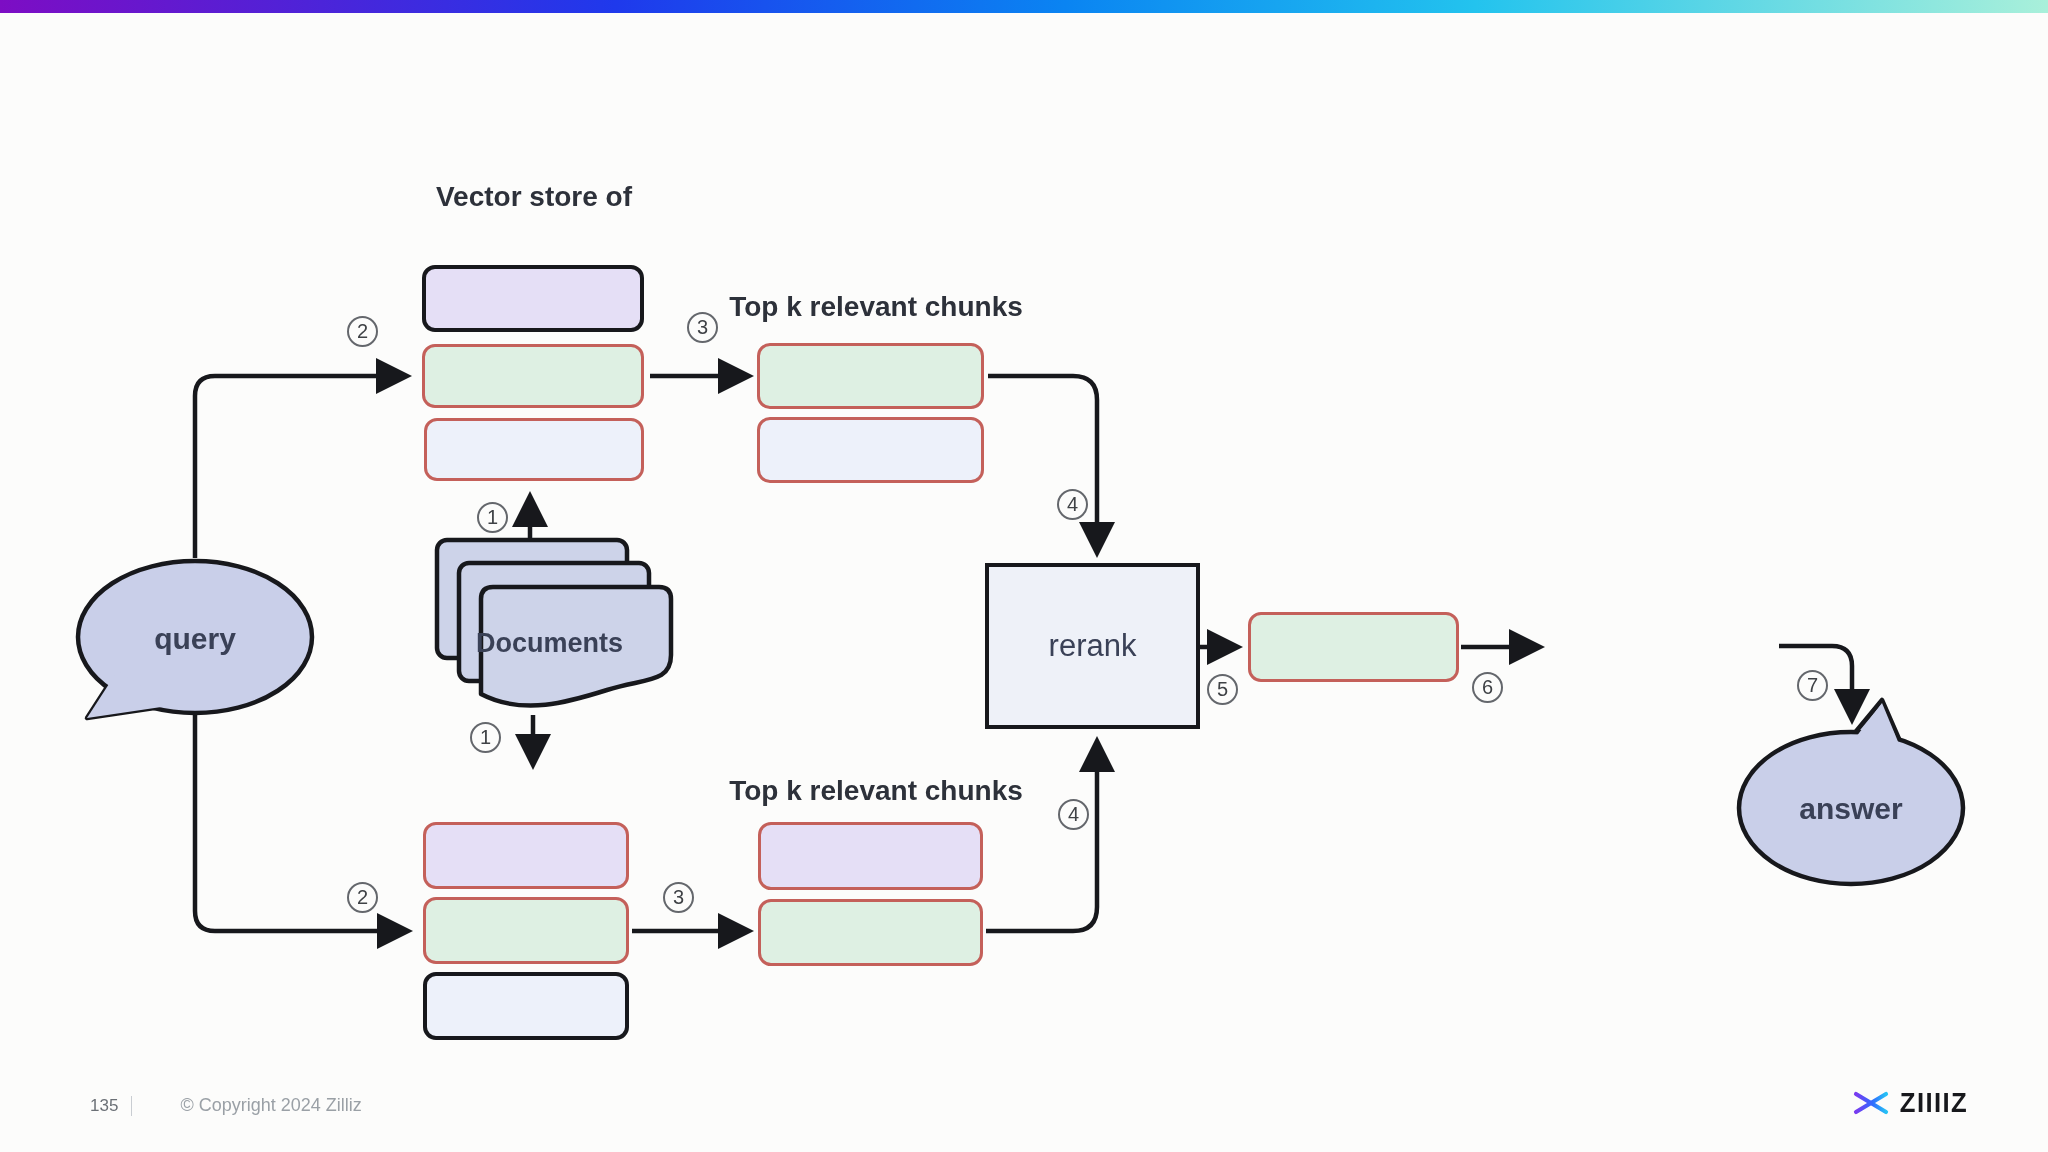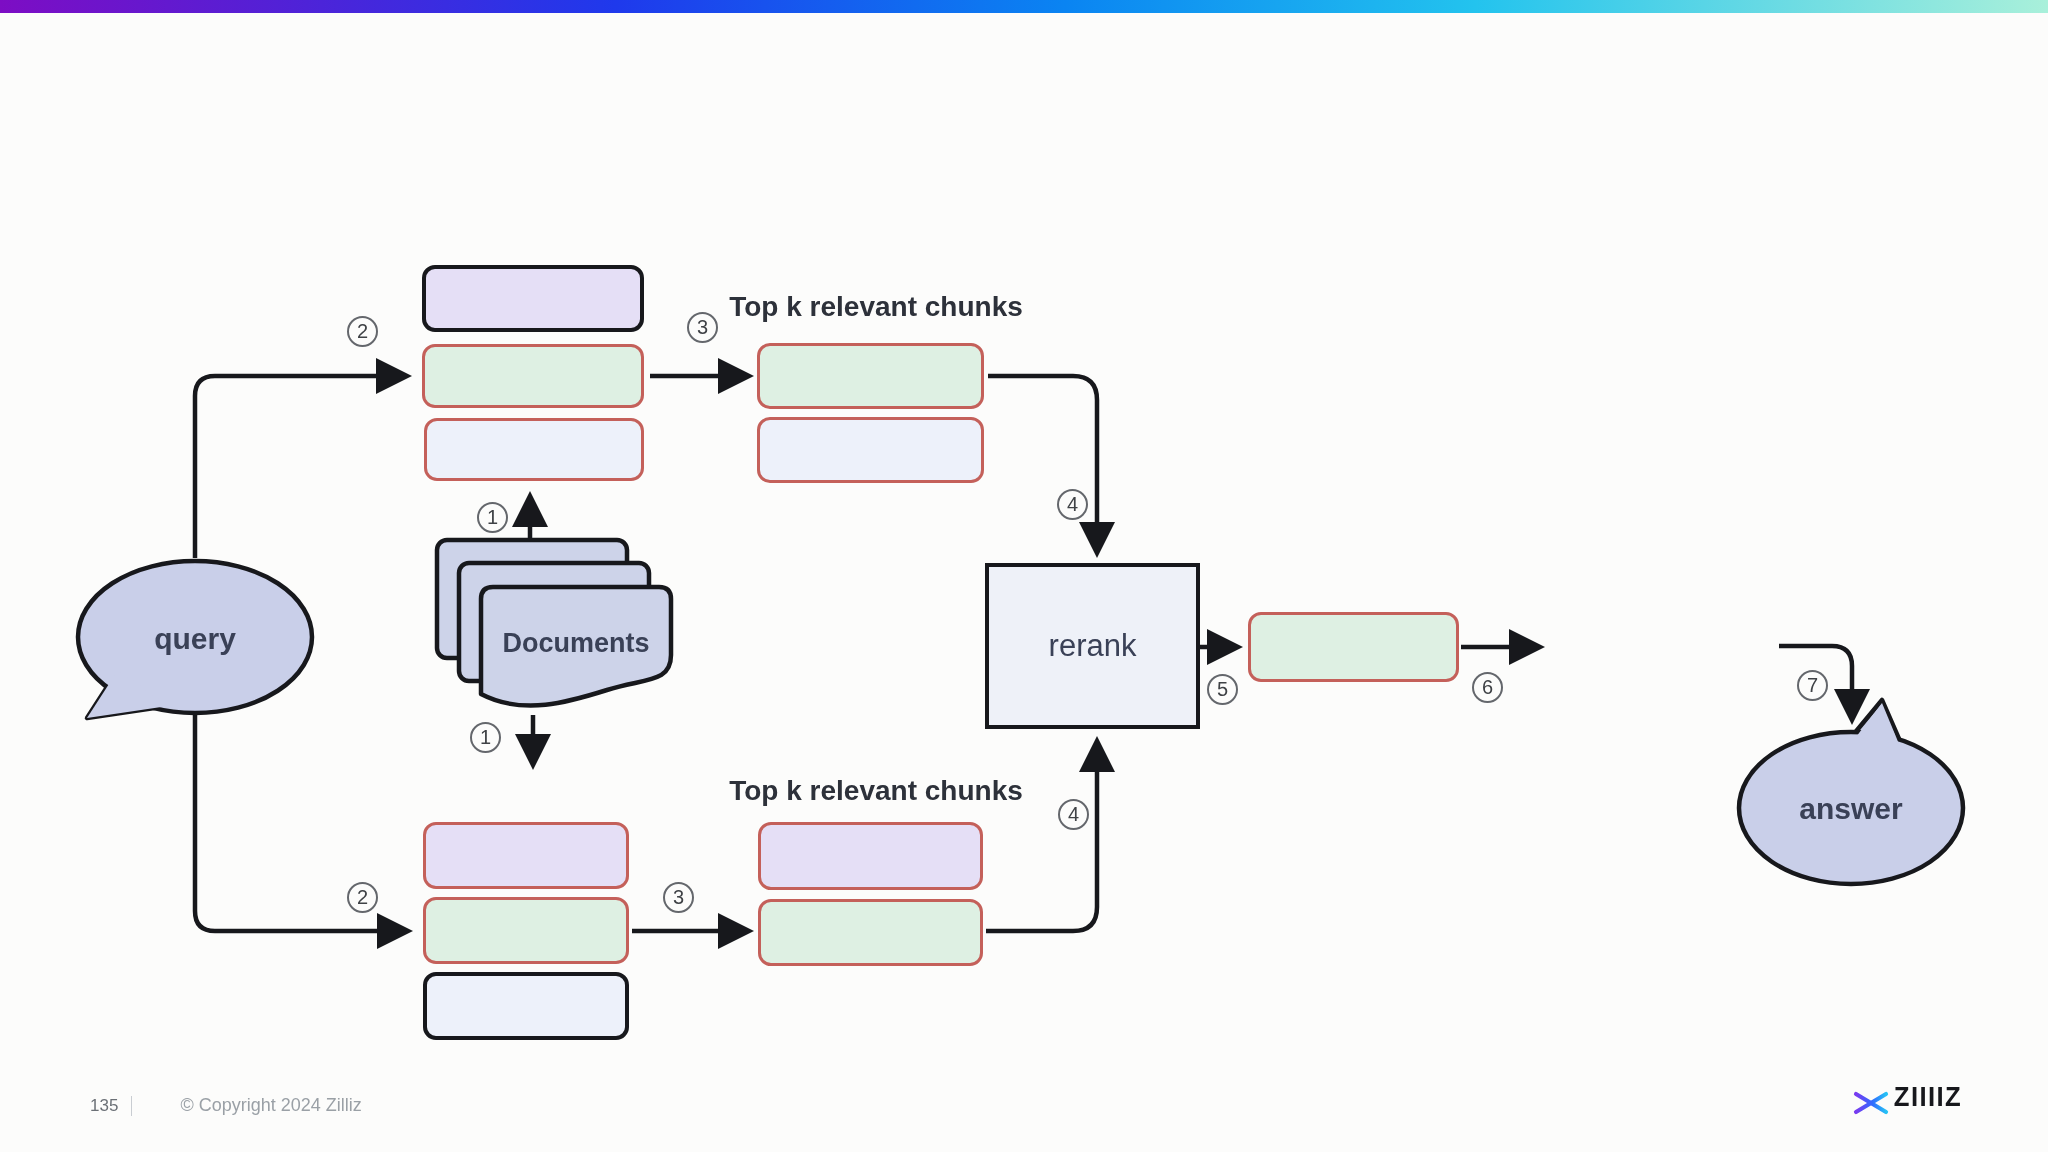--- a/index.html
+++ b/index.html
@@ -50,37 +50,37 @@
   .bignode{
     position:absolute;background:var(--c-node_fill);border:4px solid var(--c-ink);
     display:flex;align-items:center;justify-content:center;box-sizing:border-box;
     font-weight:normal;font-size:31px;color:var(--c-text_node);
   }
   .bubble-label{
     position:absolute;width:200px;text-align:center;
     font-weight:bold;font-size:30px;color:var(--c-text_node);
   }
   .doc-label{
-    position:absolute;left:476px;top:628px;width:200px;text-align:center;
+    position:absolute;left:476px;top:628px;width:200px;text-align:left;
     font-weight:bold;font-size:27px;color:var(--c-text_node);
   }
   .badge{
     position:absolute;width:31px;height:31px;border-radius:50%;
     border:2px solid var(--c-badge_border);box-sizing:border-box;
     display:flex;align-items:center;justify-content:center;
     font-size:20px;color:var(--c-badge_text);background:var(--c-page);
   }
   .footer{
     position:absolute;left:90px;top:1095px;display:flex;align-items:center;gap:13px;
   }
   .page-num{font-size:17px;color:var(--c-page_number);}
   .footer-divider{width:1px;height:20px;background:#c9cdd2;}
   .copyright{font-size:18px;color:var(--c-footer_text);margin-left:35px;}
   .logo{
-    position:absolute;left:1850px;top:1082px;display:flex;align-items:flex-start;
+    position:absolute;left:1850px;top:1082px;display:flex;align-items:center;gap:6px;
   }
   .logo-text{
     font-size:27px;font-weight:bold;color:var(--c-logo_text_color);
     letter-spacing:1.5px;transform:scaleX(.95);
   }
 </style>
 </head>
 <body>
 
 <div id="canvas">
@@ -130,20 +130,21 @@
     <rect class="doc-shape" x="459" y="563" width="190" height="118" rx="10"></rect>
     <path class="doc-shape" d="M 481 599 Q 481 587 493 587 L 659 587 Q 671 587 671 599 L 671 655
              C 671 683 645 678 607 690 C 569 702 523 716 481 694 Z"></path>
 
     <path class="bubble-shape" d="M 1853 735 L 1882 700 L 1903 748 Z"></path>
     <ellipse class="bubble-shape" cx="1851" cy="808" rx="112" ry="76"></ellipse>
     <path class="bubble-tail-cover" d="M 1856 737 L 1882 703 L 1899 744 Z"></path>
   </svg>
 
   <div class="dlabel" style="left:334px;top:178px;width:400px;">
+    <div>Vector store of</div>
   </div>
   <div class="dlabel" style="left:676px;top:288px;width:400px;">Top k relevant chunks</div>
   <div class="dlabel" style="left:676px;top:772px;width:400px;">Top k relevant chunks</div>
 
   <div class="chunk fill-purple bd-dark" style="left:422px;top:265px;width:222px;height:67px;"></div>
   <div class="chunk fill-green bd-red" style="left:422px;top:344px;width:222px;height:64px;"></div>
   <div class="chunk fill-light bd-red" style="left:424px;top:418px;width:220px;height:63px;"></div>
 
   <div class="chunk fill-green bd-red" style="left:757px;top:343px;width:227px;height:66px;"></div>
   <div class="chunk fill-light bd-red" style="left:757px;top:417px;width:227px;height:66px;"></div>

